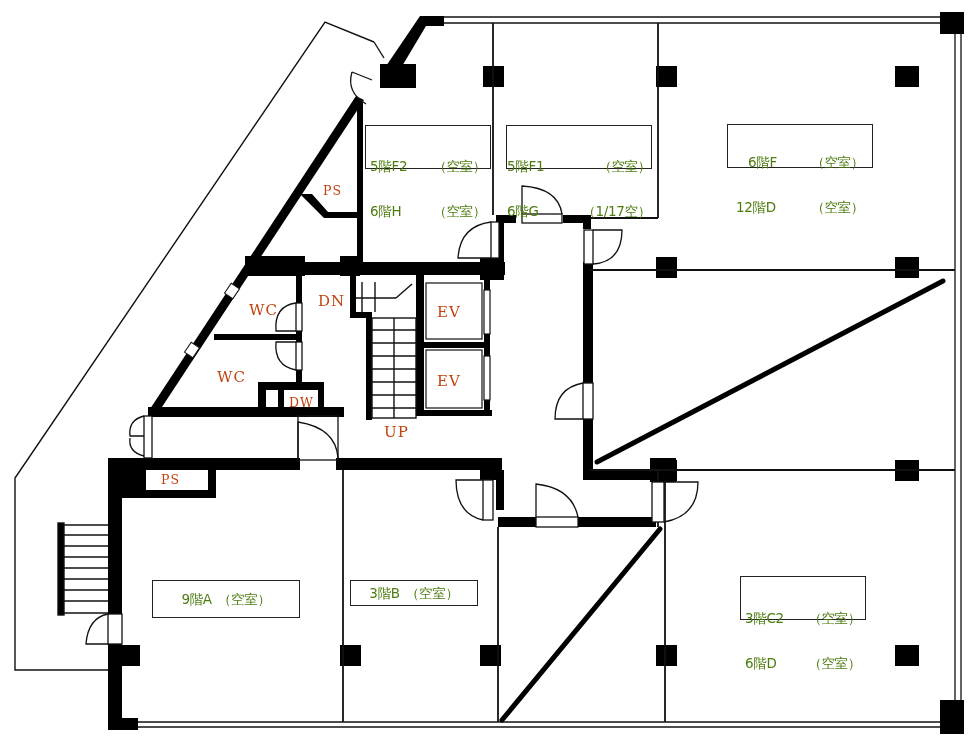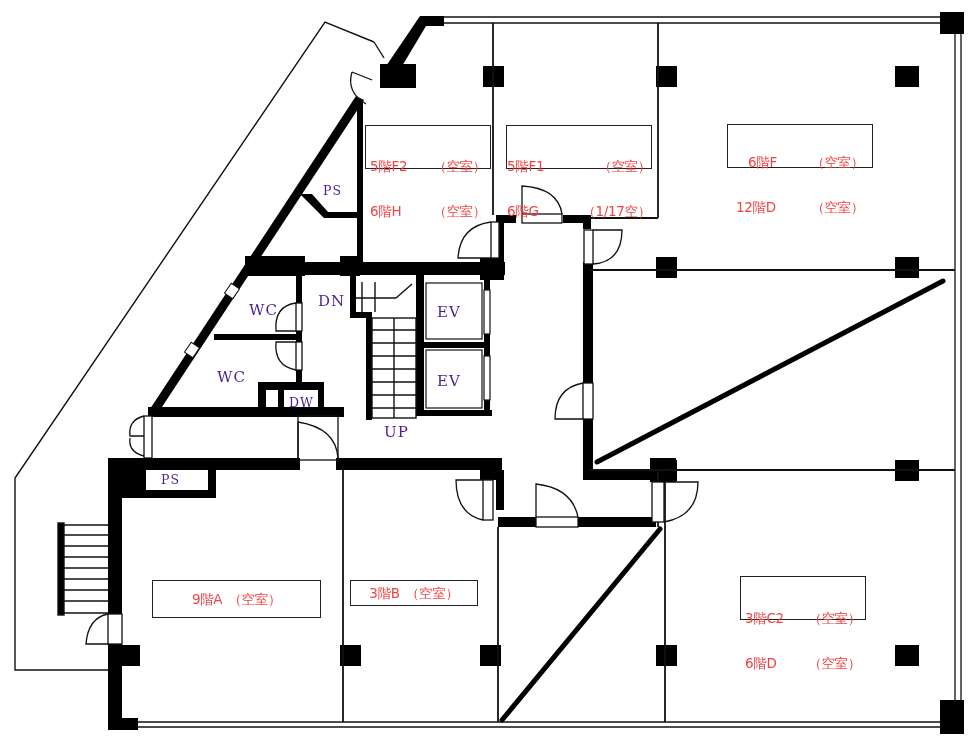--- a/index.html
+++ b/index.html
@@ -1,22 +1,22 @@
 <!DOCTYPE html>
 <html><head>
 <meta charset="utf-8">
 <style>
   html, body { margin: 0; padding: 0; background: #ffffff; }
   body { width: 980px; height: 743px; position: relative; overflow: hidden; font-family: "DejaVu Sans", sans-serif; }
   #plan { position: absolute; left: 0; top: 0; width: 980px; height: 743px; }
-  .lbl { position: absolute; background: #fff; border: 1.5px solid #222; color: #ef4444; font-family: "DejaVu Sans", sans-serif; font-size: 13.5px; line-height: 15px; letter-spacing: -0.3px; white-space: pre; box-sizing: border-box; }
+  .lbl { position: absolute; background: #fff; border: 1.5px solid #222; color: #4d7c0f; font-family: "DejaVu Sans", sans-serif; font-size: 13.5px; line-height: 15px; letter-spacing: -0.3px; white-space: pre; box-sizing: border-box; }
   .lbl .row { display: flex; justify-content: space-between; }
   .lbl .row span { display: inline-block; }
   .single { display: flex; align-items: center; justify-content: center; }
-  .tag { position: absolute; font-family: "DejaVu Serif", serif; font-size: 15px; color: #4c1d95; letter-spacing: 1px; }
+  .tag { position: absolute; font-family: "DejaVu Serif", serif; font-size: 15px; color: #c2410c; letter-spacing: 1px; }
   .tag.small { font-size: 12.5px; }
 </style>
 </head>
 <body>
 
 <svg id="plan" viewBox="0 0 980 743" xmlns="http://www.w3.org/2000/svg">
 
   <g fill="none" stroke="#111" stroke-width="1.4">
     <polyline points="374,42 325,22 15,478 15,670 110,670"></polyline>
     <line x1="374" y1="42" x2="384" y2="58"></line>
@@ -209,21 +209,21 @@
 <div class="lbl" style="left:506px;top:125px;width:146px;height:44px;padding:3px 0;">
   <div class="row"><span>5階F1</span><span>（空室）</span></div>
   <div class="row"><span>6階G</span><span>（1/17空）</span></div>
 </div>
 
 <div class="lbl" style="left:727px;top:124px;width:146px;height:44px;padding:0 8px;">
   <div class="row"><span style="padding-left:12px;">6階F</span><span>（空室）</span></div>
   <div class="row"><span>12階D</span><span>（空室）</span></div>
 </div>
 
-<div class="lbl single" style="left:152px;top:580px;width:169px;height:38px;">
+<div class="lbl single" style="left:152px;top:580px;width:148px;height:38px;">
   <span>9階A</span><span style="margin-left:6px;">（空室）</span>
 </div>
 
 <div class="lbl single" style="left:350px;top:580px;width:128px;height:26px;">
   <span>3階B</span><span style="margin-left:6px;">（空室）</span>
 </div>
 
 <div class="lbl" style="left:740px;top:576px;width:126px;height:44px;padding:4px 4px;">
   <div class="row"><span>3階C2</span><span>（空室）</span></div>
   <div class="row"><span>6階D</span><span>（空室）</span></div>

